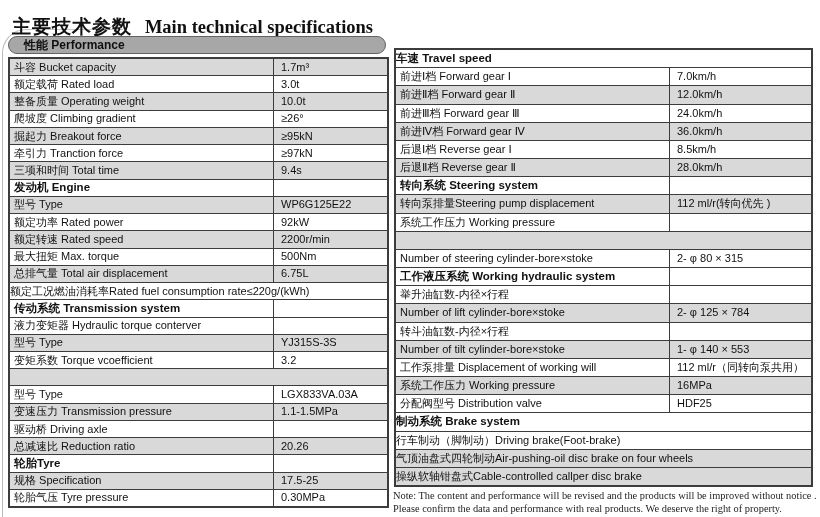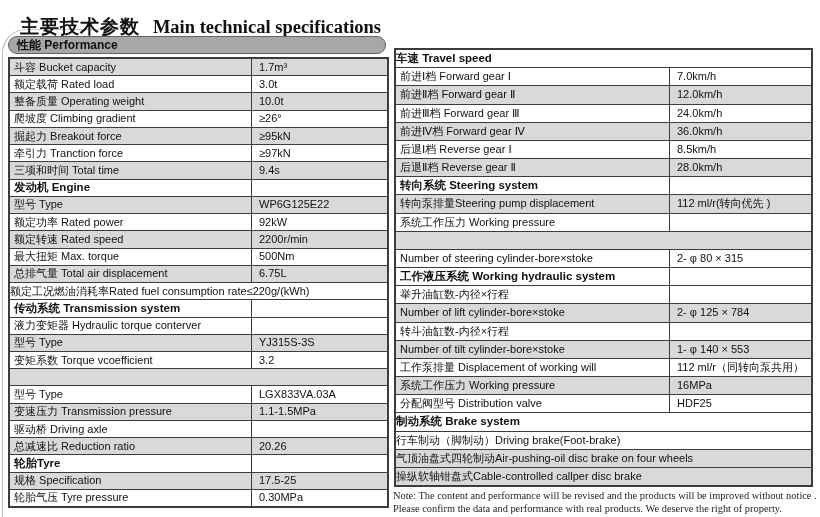--- a/index.html
+++ b/index.html
@@ -14,45 +14,45 @@
     width:820px;height:517px;background:#ffffff;position:relative;
     font-family:"Liberation Sans", sans-serif;color:var(--text);
     overflow:hidden;
   }
   .corner{
     position:absolute;left:2px;top:29px;width:120px;height:600px;
     border-left:1px solid #b9b9b9;border-top:1px solid #c6c6c6;
     border-top-left-radius:24px;pointer-events:none;
   }
   .title{
-    position:absolute;left:16px;top:0px;margin:4px;white-space:nowrap;
+    position:absolute;left:8px;top:0px;margin:4px;white-space:nowrap;
     font-weight:700;
   }
   .t-zh{font-size:19px;font-weight:700;letter-spacing:1px;}
   .t-en{font-family:"Liberation Serif", serif;font-size:18.5px;font-weight:600;margin-left:4px;}
   .band{
     position:absolute;left:8px;top:36px;width:378px;height:18px;
     background:var(--band-bg);border:1px solid var(--band-border);
     border-radius:10px;display:flex;align-items:center;
-    padding-left:8px;box-sizing:border-box;
+    padding-left:15px;box-sizing:border-box;
     font-size:12px;font-weight:700;color:#101010;
   }
   .table{
     position:absolute;display:flex;flex-direction:column;
     border:2px solid var(--line);box-sizing:border-box;background:#fff;
   }
   .table.left{left:8px;top:57px;width:381px;height:451px;}
   .table.right{left:394px;top:48px;width:419px;height:439px;}
   .row{flex:1;display:flex;align-items:stretch;min-height:0;background:#fff;}
   .row.g{background:var(--gray-row);}
   .row + .row{border-top:1px solid var(--line);}
   .cell{display:flex;align-items:center;box-sizing:border-box;
     font-size:11px;line-height:1;white-space:nowrap;overflow:hidden;}
   .lblcell{padding-left:4px;border-right:1px solid var(--line);flex:0 0 auto;}
-  .left .lblcell{width:242px;}
+  .left .lblcell{width:264px;}
   .right .lblcell{width:274px;}
   .valcell{flex:1;padding-left:7px;}
   .cell.full{flex:1;}
   .inline-val{}
   .row.hd .cell{font-weight:700;font-size:11.5px;}
   .note{
     position:absolute;left:393px;top:489px;width:425px;
     font-family:Liberation Serif, serif;font-size:10.4px;line-height:1.25;
     color:#1d1d1d;
   }

